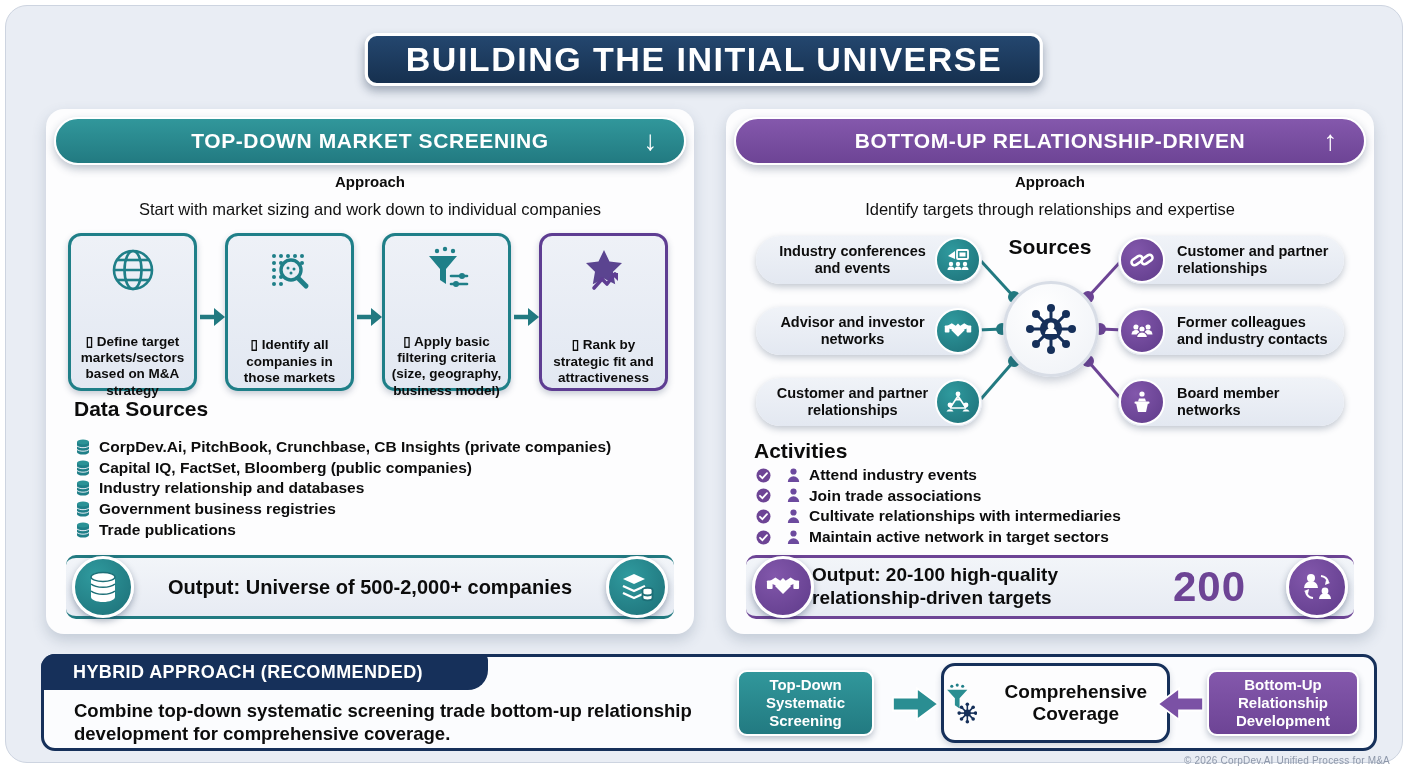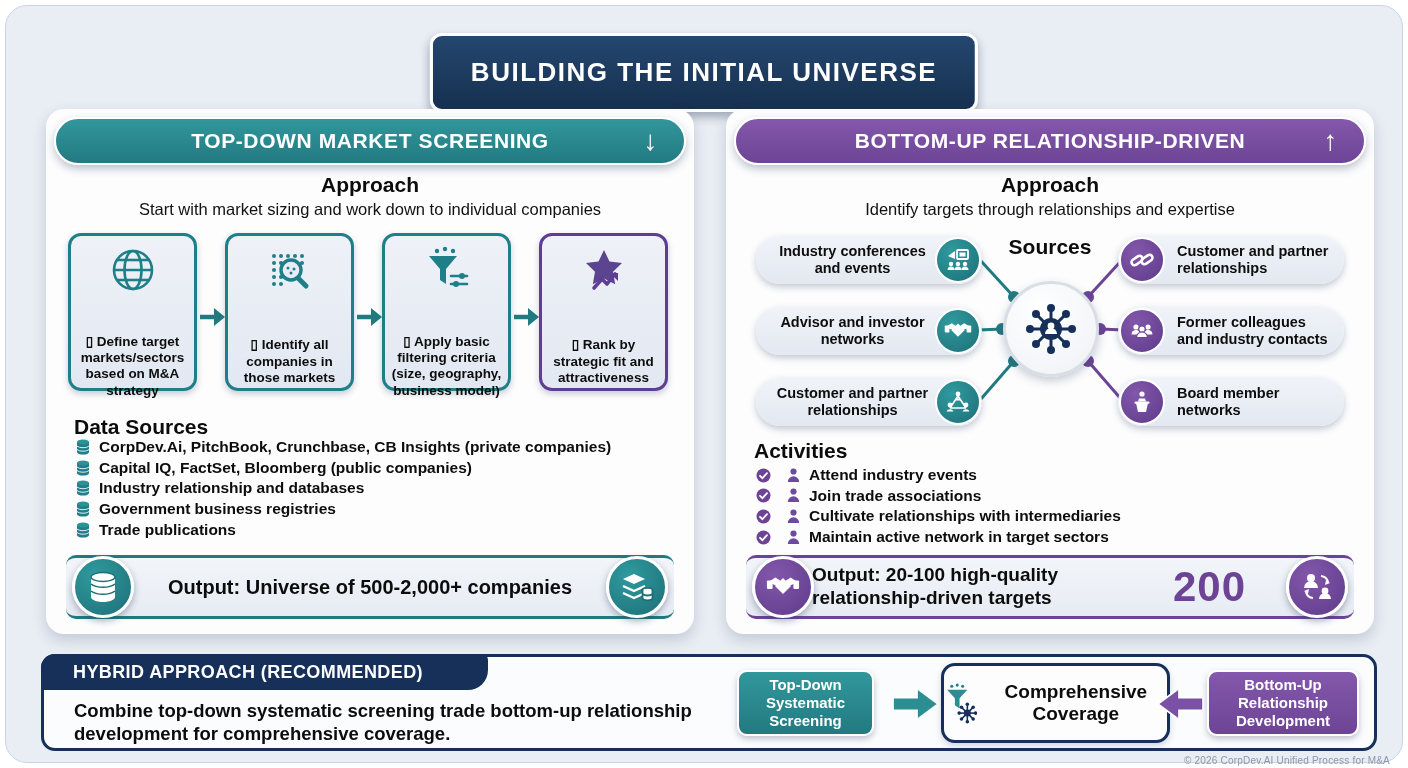--- a/index.html
+++ b/index.html
@@ -5,41 +5,41 @@
   * { margin:0; padding:0; box-sizing:border-box; }
   html,body { background:#fff; }
   body { font-family:"Liberation Sans", sans-serif; }
   #stage { position:relative; width:1408px; height:768px; background:#fff; overflow:hidden; }
   #canvas { position:absolute; left:5px; top:5px; width:1398px; height:758px;
             background:#e9edf4; border:1px solid #cdd4e0; border-radius:22px; }
 
   
   .title-bar { position:absolute; left:50%; transform:translateX(-50%); top:27px;
     background:linear-gradient(180deg,#24476f,#16304f); color:#fff;
-    padding:21px 38px; border-radius:12px; border:3px solid #fff;
+    padding:4px 38px; border-radius:12px; border:3px solid #fff;
     box-shadow:0 5px 10px rgba(20,40,70,.35);
-    font-size:26px; font-weight:800; letter-spacing:1.5px; white-space:nowrap; }
+    font-size:34px; font-weight:800; letter-spacing:1.5px; white-space:nowrap; }
 
   
   .card { position:absolute; top:103px; width:648px; height:525px; background:#fdfdfe;
     border-radius:18px; box-shadow:0 6px 14px rgba(60,80,110,.22); }
   .card.left { left:40px; }
   .card.right { left:720px; }
 
   .pill-header { position:absolute; left:8px; right:8px; top:8px; height:48px;
     border-radius:26px; border:2.5px solid #fff; box-shadow:0 4px 8px rgba(40,60,90,.3);
     display:flex; align-items:center; justify-content:center;
     color:#fff; font-size:21px; font-weight:800; letter-spacing:.6px; }
   .pill-header.teal { background:linear-gradient(180deg,#31979b,#227a81); }
   .pill-header.purple { background:linear-gradient(180deg,#8458ac,#6d4495); }
   .pill-arrow { position:absolute; right:26px; top:50%; transform:translateY(-50%);
     font-size:28px; font-weight:800; color:#fff; }
 
   .approach-h { position:absolute; left:0; right:0; top:64px; text-align:center;
-    font-size:21px; font-weight:800; color:#0c0c0c; }
+    font-size:15px; font-weight:800; color:#0c0c0c; }
   .approach-t { position:absolute; left:0; right:0; top:91px; text-align:center;
     font-size:16.5px; font-weight:500; color:#111; }
 
   
   .step-box { position:absolute; top:124px; width:129px; height:158px;
     background:linear-gradient(180deg,#eef1f7,#e2e8f2); border:3px solid #1f7f88;
     border-radius:13px; box-shadow:0 3px 6px rgba(40,60,90,.25);
     display:flex; flex-direction:column; align-items:center; padding-top:10px; }
   .step-box.purple-border { border-color:#5e3d92; }
   .step-icon { height:56px; display:flex; align-items:center; justify-content:center; }
@@ -210,21 +210,21 @@
         <div class="step-icon">
           <svg width="48" height="48" viewBox="0 0 48 48">
             <path d="M24 2l5.5 11.5L42 15l-9 8.8 2.2 12.4L24 30.4l-11.2 5.8L15 23.8 6 15l12.5-1.5z" fill="#5b4490"></path>
             <path d="M14 40l8-9 5 5 8-10" stroke="#5e3d92" stroke-width="3.6" fill="none" stroke-linecap="round" stroke-linejoin="round"></path>
             <path d="M30 25h8v8z" fill="#5e3d92"></path>
           </svg>
         </div>
         <div class="step-label">▯ Rank by strategic fit and attractiveness</div>
       </div>
 
-      <div class="section-h" style="top:306px">Data Sources</div>
+      <div class="section-h" style="top:288px">Data Sources</div>
       <div class="src-list">
         <div class="src-row">
           <svg width="14" height="16" viewBox="0 0 14 16">
               <path d="M1 3v10c0 1.5 2.7 2.6 6 2.6s6-1.1 6-2.6V3" fill="#1f7f88"></path>
               <ellipse cx="7" cy="3" rx="6" ry="2.5" fill="#2b9296"></ellipse>
               <path d="M1 7c1.2 1 3.3 1.7 6 1.7S11.8 8 13 7M1 10.5c1.2 1 3.3 1.7 6 1.7s4.8-.7 6-1.7" stroke="#e8edf5" stroke-width="1" fill="none"></path>
             </svg>
           <span>CorpDev.Ai, PitchBook, Crunchbase, CB Insights (private companies)</span>
         </div>
         <div class="src-row">

